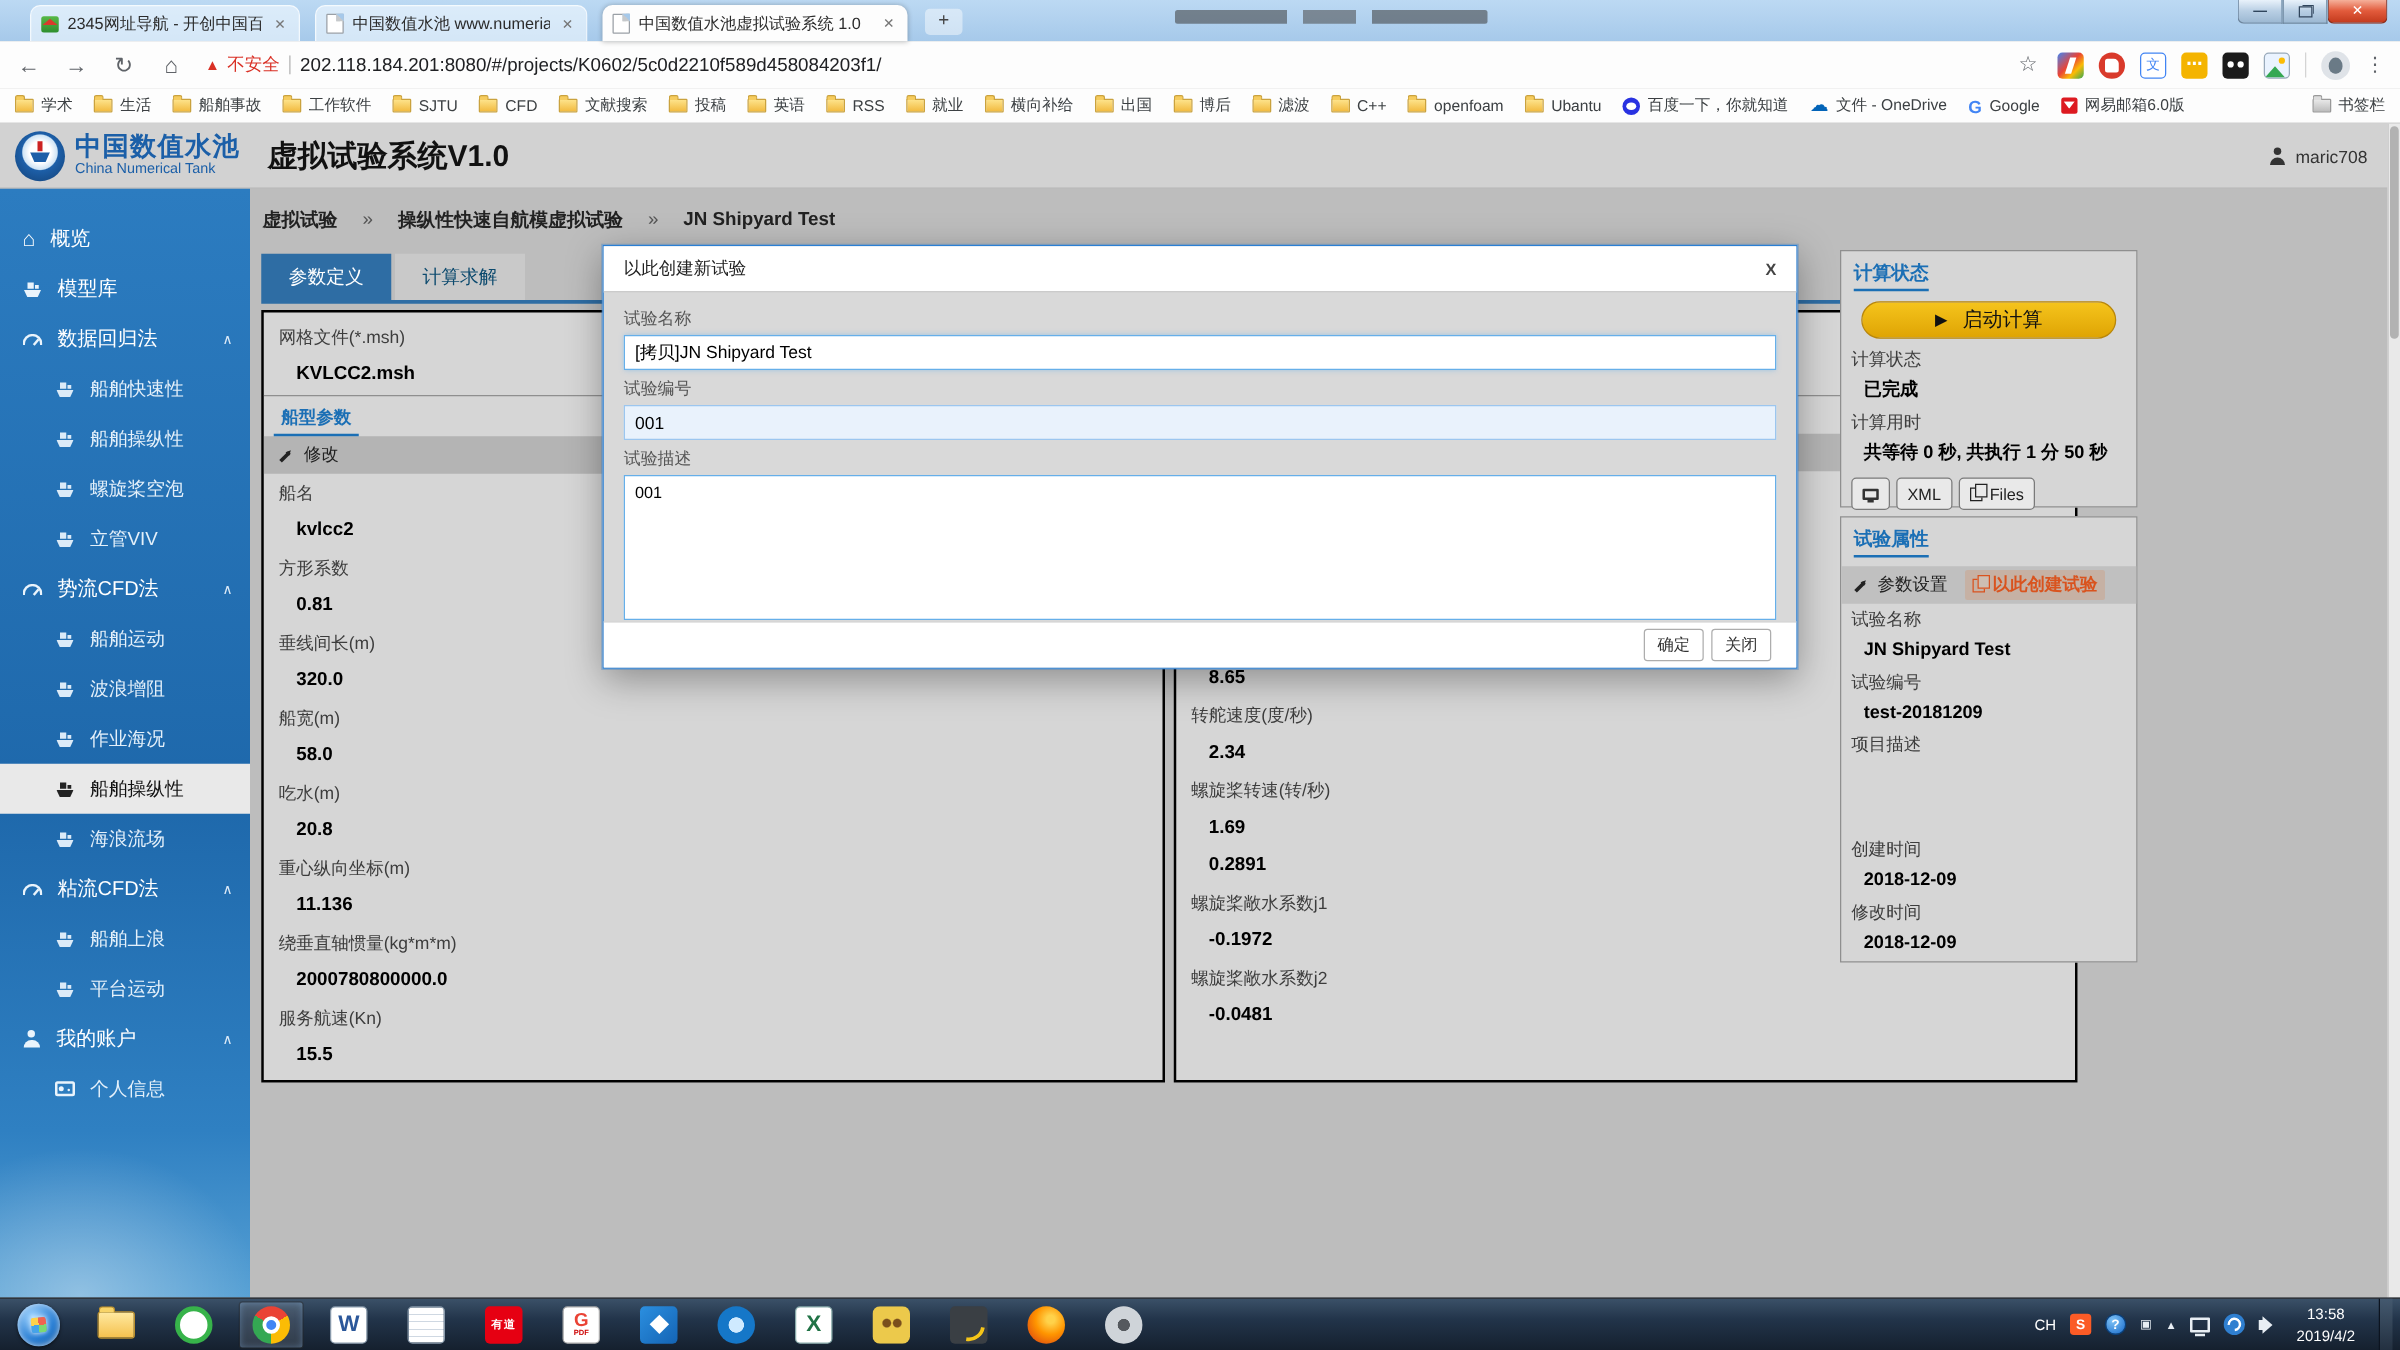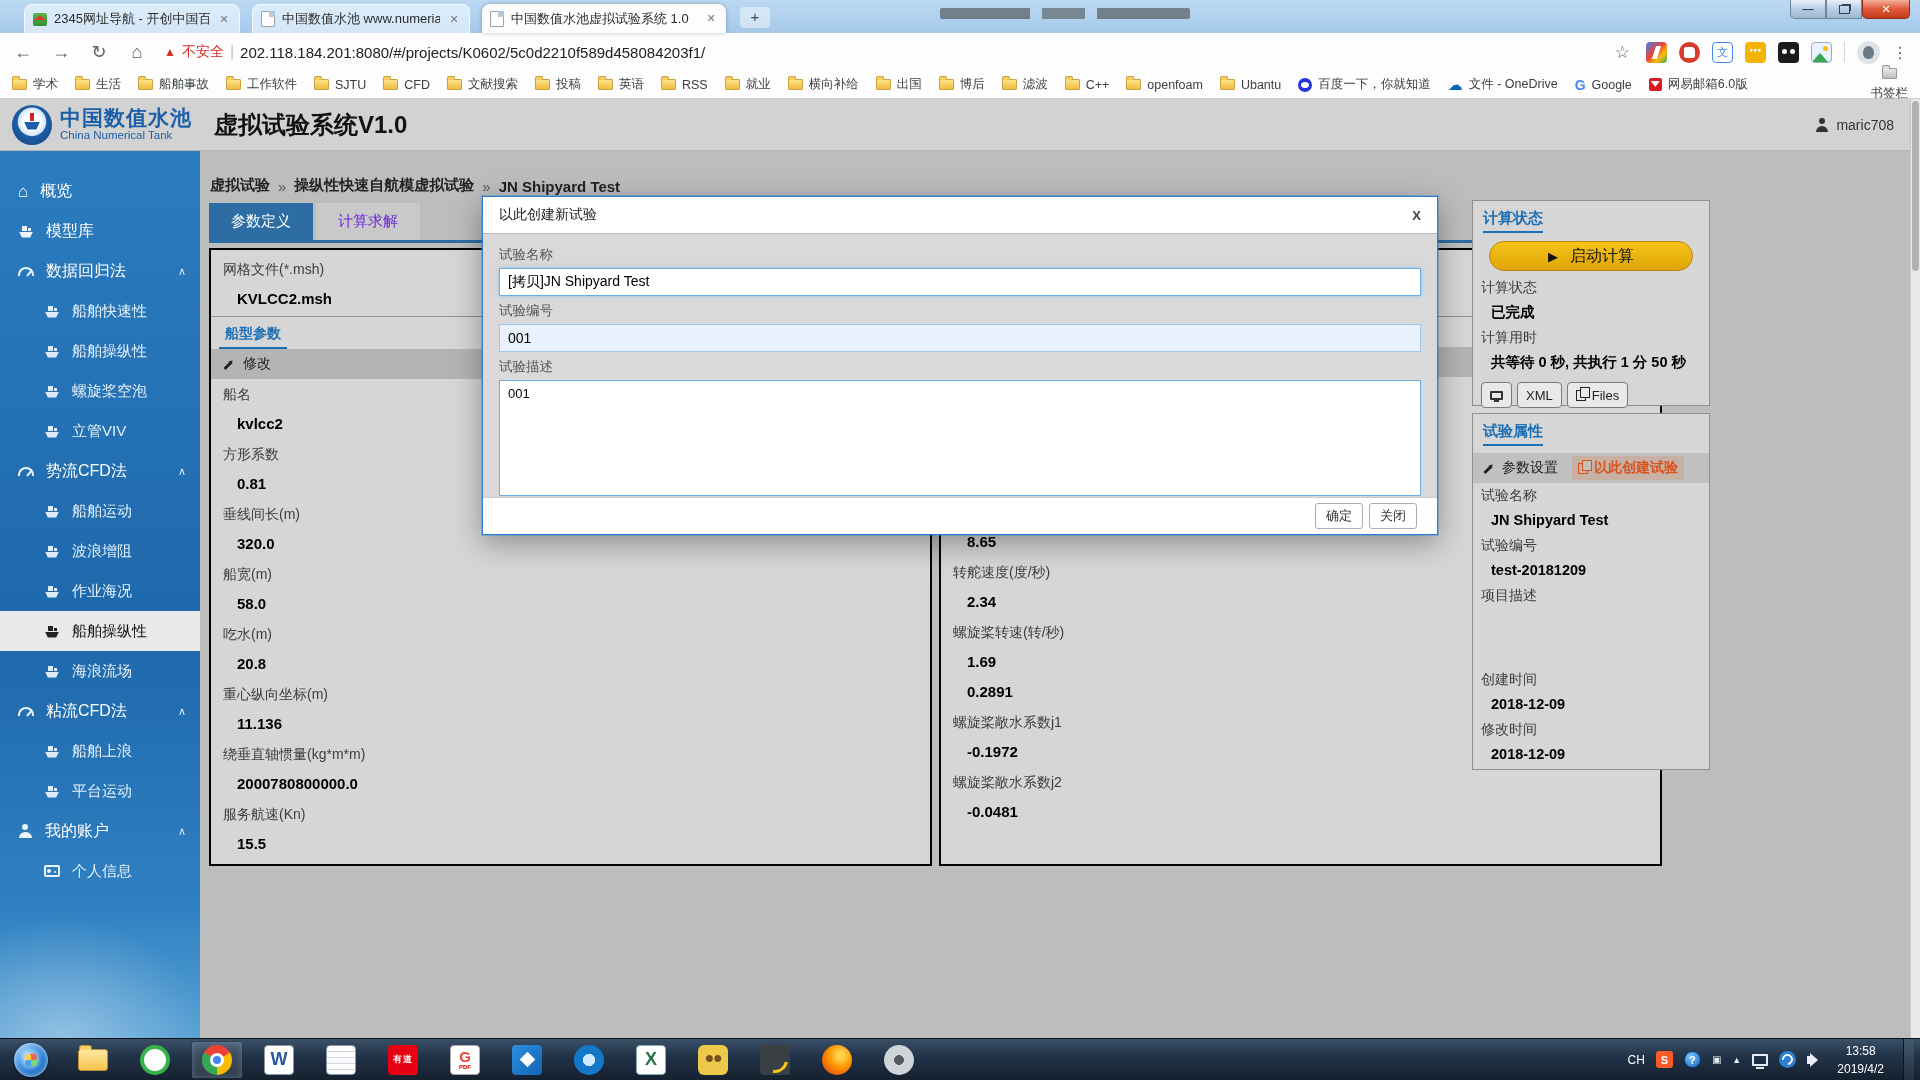--- a/index.html
+++ b/index.html
@@ -64,21 +64,21 @@
   .i-folder{width:15px;height:11px;background:linear-gradient(#fde28a,#f2bb41);border:1px solid #caa23e;border-radius:1px;position:relative;display:inline-block;box-sizing:border-box;flex:none;}
   .i-folder::before{content:"";position:absolute;top:-4px;left:-1px;width:6px;height:3px;background:#f6cc5e;border:1px solid #caa23e;border-bottom:none;border-radius:2px 2px 0 0;}
   .i-folder.gray{background:linear-gradient(#e8e8e8,#bdbdbd);border-color:#999;}
   .i-folder.gray::before{background:#ddd;border-color:#999;}
   .bm-baidu{width:14px;height:14px;border-radius:50%;background:#2932e1;position:relative;flex:none;}
   .bm-baidu::after{content:"";position:absolute;left:3px;top:4px;width:8px;height:6px;border-radius:50%;background:#fff;}
   .bm-cloud{color:#0364b8;font-size:15px;line-height:1;}
   .bm-google{color:#4285f4;font-weight:bold;font-size:14px;line-height:1;}
   .bm-mail{width:13px;height:13px;border-radius:2px;background:#dd1a21;position:relative;flex:none;}
   .bm-mail::after{content:"";position:absolute;left:2px;top:3px;width:9px;height:6px;background:#fff;clip-path:polygon(0 0,100% 0,50% 100%);}
-  .bm-last{margin-left:auto;flex-direction:column;}
+  .bm-last{margin-left:auto;}
   
   .app{position:absolute;left:0;top:99px;width:100%;height:939px;background:#bdbdbd;}
   .app-header{position:absolute;left:0;top:0;width:100%;height:52px;background:#d2d2d2;border-bottom:1px solid #b5b5b5;box-sizing:border-box;display:flex;align-items:center;}
   .logo{width:40px;height:40px;border-radius:50%;margin-left:12px;flex:none;position:relative;
     background:radial-gradient(circle at 50% 42%,#ffffff 28%,#cfe4f5 45%,#1d5fa8 48%,#123f73);}
   .logo::before{content:"";position:absolute;left:12px;top:12px;width:16px;height:8px;background:#1d5fa8;clip-path:polygon(0 0,100% 0,78% 100%,22% 100%);top:17px;}
   .logo::after{content:"";position:absolute;left:18px;top:8px;width:4px;height:8px;background:#c22;}
   .logo-txt{margin-left:8px;line-height:1.05;}
   .logo-cn{color:#1b5fa8;font-size:21px;font-weight:bold;letter-spacing:1px;}
   .logo-en{color:#1b5fa8;font-size:11.5px;}
@@ -105,26 +105,26 @@
   .i-ship::after{content:"";position:absolute;left:4px;top:2px;width:5px;height:5px;background:currentColor;box-shadow:5px 1px 0 -1px currentColor;}
   .i-gauge{width:16px;height:9px;border:2px solid #eaf4fc;border-bottom:none;border-radius:16px 16px 0 0;position:relative;display:inline-block;flex:none;box-sizing:border-box;}
   .i-gauge::after{content:"";position:absolute;left:6px;bottom:0;width:2px;height:6px;background:#eaf4fc;transform:rotate(40deg);transform-origin:bottom;}
   .i-users{width:15px;height:14px;position:relative;display:inline-block;flex:none;}
   .i-users::before{content:"";position:absolute;top:0;left:4px;width:6px;height:6px;border-radius:50%;background:#eaf4fc;}
   .i-users::after{content:"";position:absolute;bottom:0;left:1px;width:13px;height:6px;border-radius:6px 6px 0 0;background:#eaf4fc;}
   .i-card{width:16px;height:12px;border:2px solid #eaf4fc;border-radius:2px;position:relative;display:inline-block;flex:none;box-sizing:border-box;}
   .i-card::after{content:"";position:absolute;left:1px;top:2px;width:4px;height:4px;border-radius:50%;background:#eaf4fc;box-shadow:6px 1px 0 -1px #eaf4fc;}
   
   .main{position:absolute;left:200px;right:258px;top:52px;bottom:0;}
-  .breadcrumb{margin:16px 0 0 10px;height:28px;display:flex;align-items:flex-end;gap:8px;font-size:15px;font-weight:bold;color:#222;}
+  .breadcrumb{margin:16px 0 0 10px;height:28px;display:flex;align-items:flex-start;gap:20px;font-size:15px;font-weight:bold;color:#222;}
   .bc-sep{color:#555;font-weight:normal;}
   .apptabs{margin:8px 0 0 9px;height:37px;display:flex;gap:3px;border-bottom:3px solid #2e6da4;}
   .apptab{width:104px;display:flex;align-items:center;justify-content:center;font-size:15px;}
   .apptab.on{background:#2e6da4;color:#fff;}
-  .apptab.off{background:#c9c9c9;color:#6d28d9;}
+  .apptab.off{background:#c9c9c9;color:#0c4a6e;}
   .columns{margin:5px 0 0 9px;display:flex;gap:7px;height:618px;}
   .pbox{flex:1 1 0;background:#d6d6d6;border:2px solid #000000;box-sizing:border-box;overflow:hidden;}
   .p-label{height:30px;line-height:30px;padding-left:12px;color:#3d3d3d;font-size:14px;white-space:nowrap;}
   .p-value{height:30px;line-height:30px;padding-left:26px;color:#000;font-weight:bold;font-size:15px;}
   .p-label.empty,.p-value.empty{height:30px;}
   .box-divider{border-top:1px solid #8f8f8f;margin-top:2px;}
   .box-tab{display:inline-block;color:#1b6fb5;font-weight:bold;font-size:14px;border-bottom:2px solid #1b6fb5;margin:5px 0 0 8px;padding:3px 6px 4px;}
   .box-tab-ph{height:30px;}
   .box-band{height:30px;background:#b4b4b4;display:flex;align-items:center;padding-left:12px;gap:7px;color:#222;font-size:14px;}
   .i-pencil{width:13px;height:13px;position:relative;display:inline-block;}

